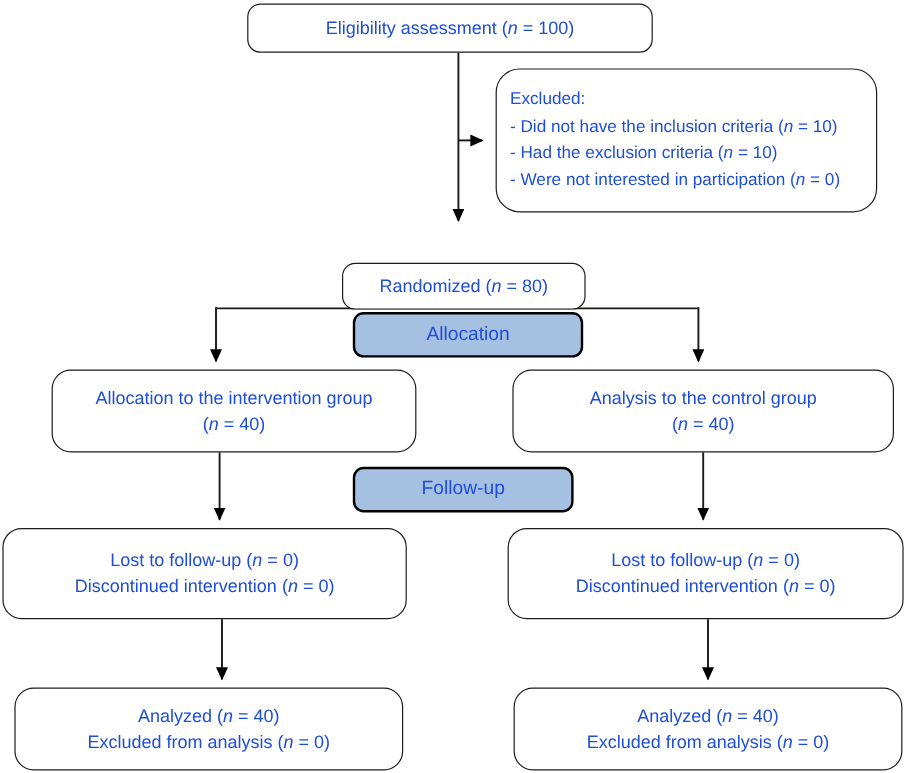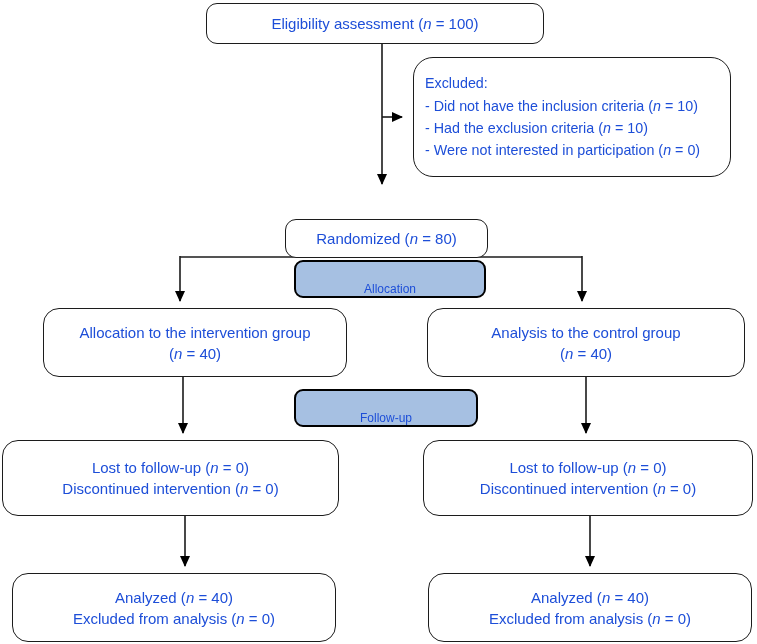--- a/index.html
+++ b/index.html
@@ -29,23 +29,23 @@
     line-height: 21px;
     box-sizing: border-box;
   }
   .box.big-radius { border-radius: 16px; }
   .banner {
     position: absolute;
     background: #a6c0e2;
     border: 2px solid #000000;
     border-radius: 9px;
     display: flex;
-    align-items: flex-end;
+    align-items: center;
     justify-content: center;
-    font-size: 12px;
+    font-size: 16px;
     box-sizing: border-box;
   }
   .list-box {
     align-items: flex-start;
     text-align: left;
     padding: 6px 6px 6px 11px;
     font-size: 14.3px;
     line-height: 22.4px;
     border-radius: 20px;
   }

